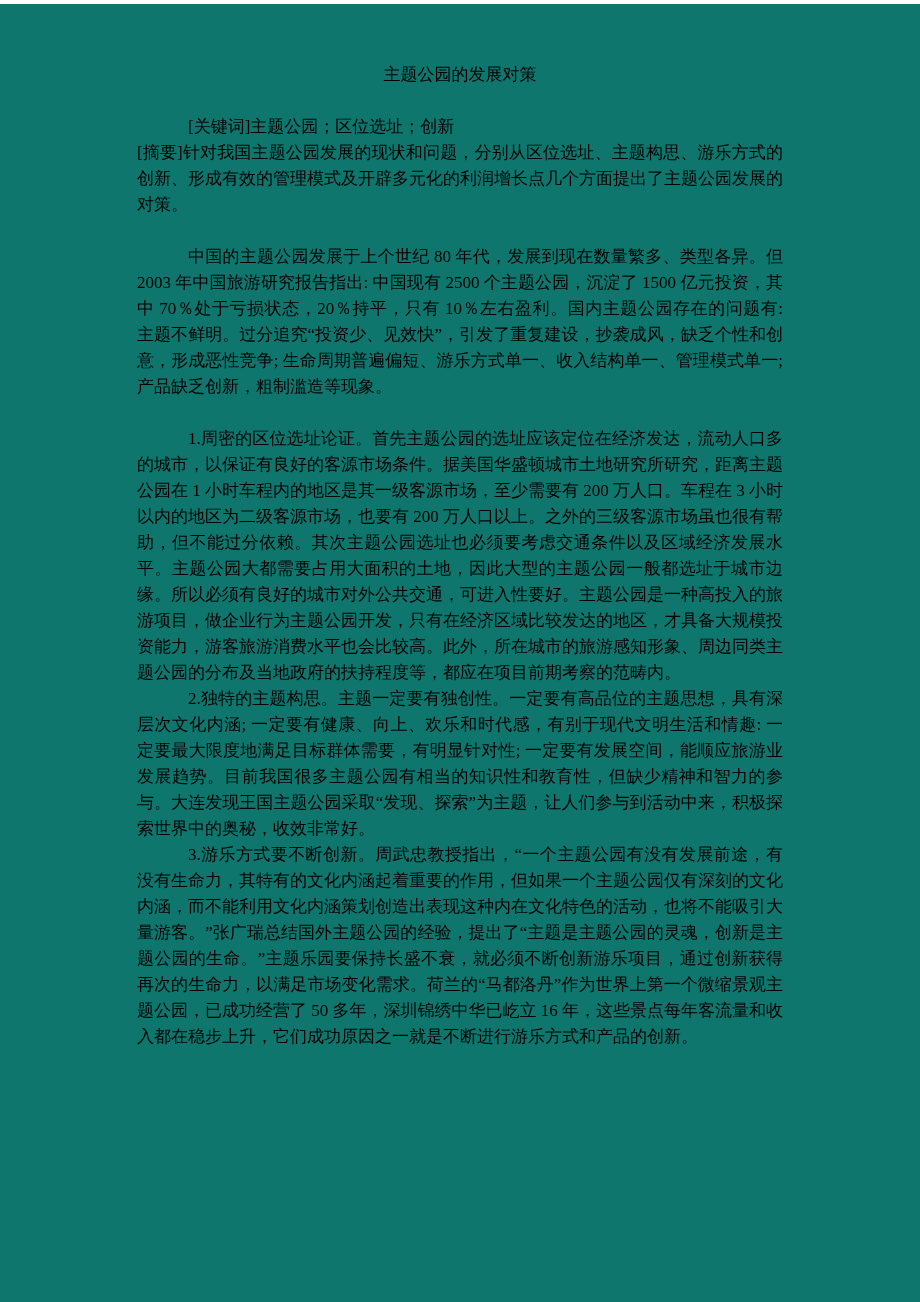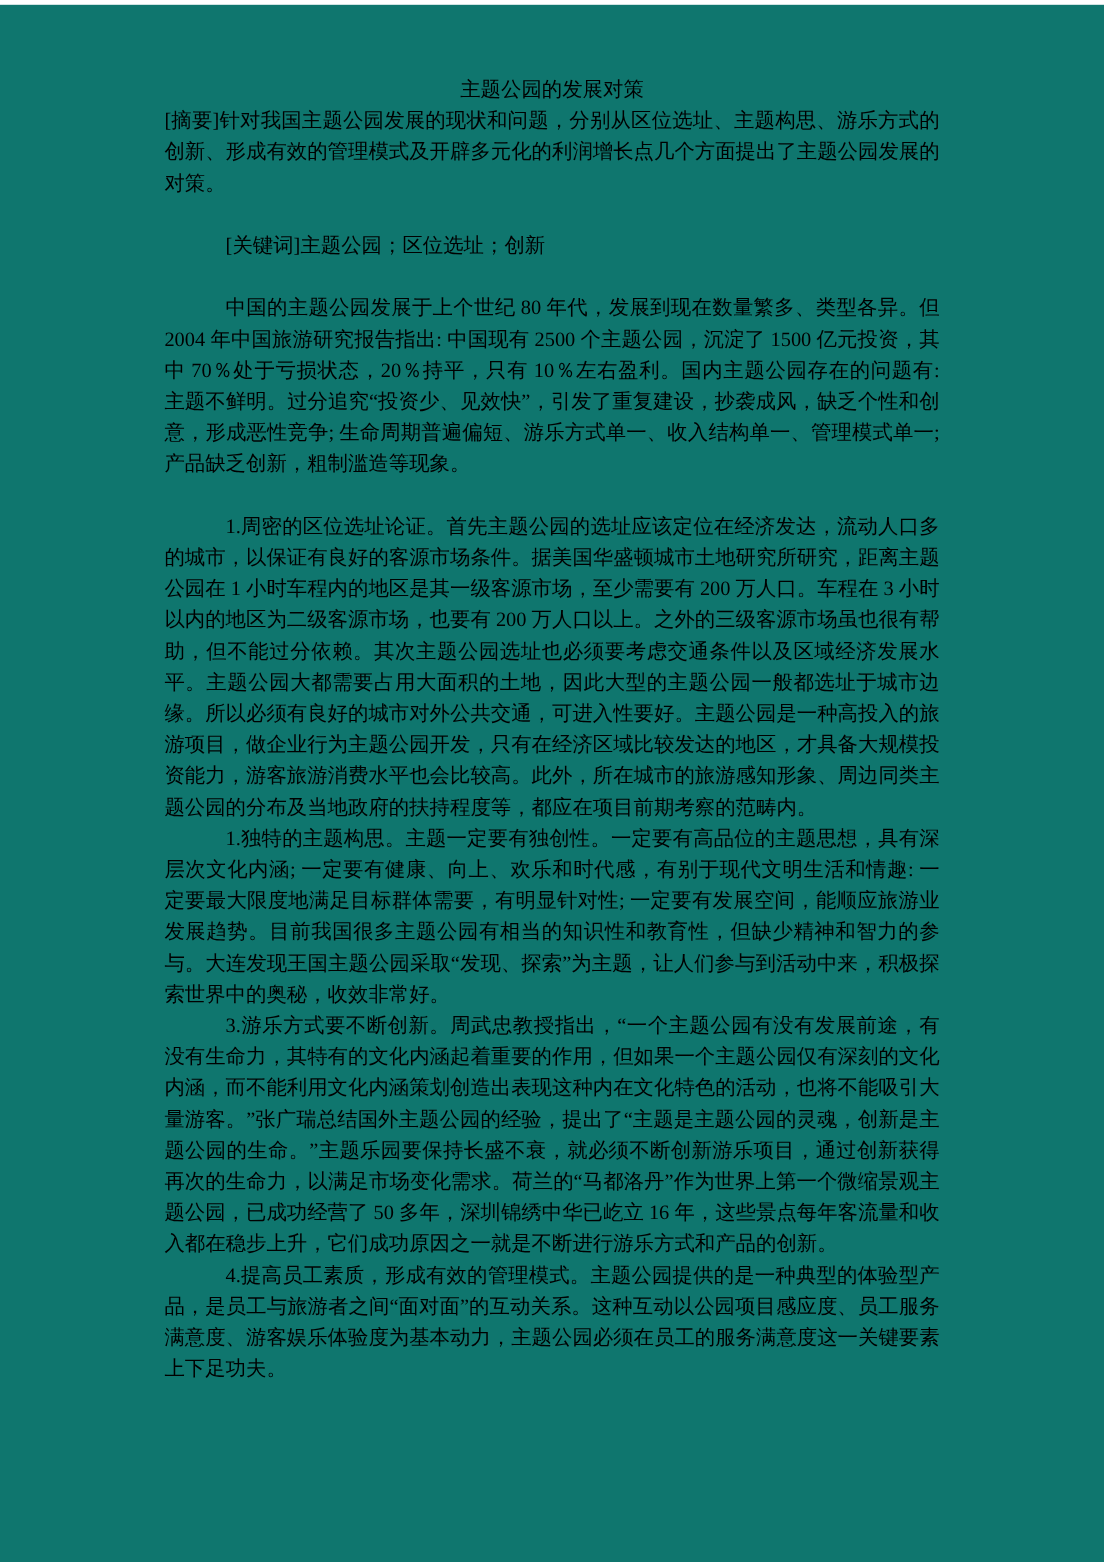--- a/index.html
+++ b/index.html
@@ -36,29 +36,28 @@
   .indent { text-indent: 3em; }
   .gap-above { margin-top: 26px; }
 </style>
 </head>
 <body>
 
 <div class="page">
 
   <h1 class="doc-title">主题公园的发展对策</h1>
 
+  <p class="para indent gap-above">[关键词]主题公园；区位选址；创新</p>
+
   <p class="para">[摘要]针对我国主题公园发展的现状和问题，分别从区位选址、主题构思、游乐方式的创新、形成有效的管理模式及开辟多元化的利润增长点几个方面提出了主题公园发展的对策。</p>
 
-  <p class="para indent gap-above">[关键词]主题公园；区位选址；创新</p>
 
-
-  <p class="para indent gap-above">中国的主题公园发展于上个世纪 80 年代，发展到现在数量繁多、类型各异。但 2004 年中国旅游研究报告指出: 中国现有 2500 个主题公园，沉淀了 1500 亿元投资，其中 70％处于亏损状态，20％持平，只有 10％左右盈利。国内主题公园存在的问题有: 主题不鲜明。过分追究“投资少、见效快”，引发了重复建设，抄袭成风，缺乏个性和创意，形成恶性竞争; 生命周期普遍偏短、游乐方式单一、收入结构单一、管理模式单一; 产品缺乏创新，粗制滥造等现象。</p>
+  <p class="para indent gap-above">中国的主题公园发展于上个世纪 80 年代，发展到现在数量繁多、类型各异。但 2003 年中国旅游研究报告指出: 中国现有 2500 个主题公园，沉淀了 1500 亿元投资，其中 70％处于亏损状态，20％持平，只有 10％左右盈利。国内主题公园存在的问题有: 主题不鲜明。过分追究“投资少、见效快”，引发了重复建设，抄袭成风，缺乏个性和创意，形成恶性竞争; 生命周期普遍偏短、游乐方式单一、收入结构单一、管理模式单一; 产品缺乏创新，粗制滥造等现象。</p>
 
 
   <p class="para indent gap-above">1.周密的区位选址论证。首先主题公园的选址应该定位在经济发达，流动人口多的城市，以保证有良好的客源市场条件。据美国华盛顿城市土地研究所研究，距离主题公园在 1 小时车程内的地区是其一级客源市场，至少需要有 200 万人口。车程在 3 小时以内的地区为二级客源市场，也要有 200 万人口以上。之外的三级客源市场虽也很有帮助，但不能过分依赖。其次主题公园选址也必须要考虑交通条件以及区域经济发展水平。主题公园大都需要占用大面积的土地，因此大型的主题公园一般都选址于城市边缘。所以必须有良好的城市对外公共交通，可进入性要好。主题公园是一种高投入的旅游项目，做企业行为主题公园开发，只有在经济区域比较发达的地区，才具备大规模投资能力，游客旅游消费水平也会比较高。此外，所在城市的旅游感知形象、周边同类主题公园的分布及当地政府的扶持程度等，都应在项目前期考察的范畴内。</p>
 
-  <p class="para indent">1.独特的主题构思。主题一定要有独创性。一定要有高品位的主题思想，具有深层次文化内涵; 一定要有健康、向上、欢乐和时代感，有别于现代文明生活和情趣: 一定要最大限度地满足目标群体需要，有明显针对性; 一定要有发展空间，能顺应旅游业发展趋势。目前我国很多主题公园有相当的知识性和教育性，但缺少精神和智力的参与。大连发现王国主题公园采取“发现、探索”为主题，让人们参与到活动中来，积极探索世界中的奥秘，收效非常好。</p>
+  <p class="para indent">2.独特的主题构思。主题一定要有独创性。一定要有高品位的主题思想，具有深层次文化内涵; 一定要有健康、向上、欢乐和时代感，有别于现代文明生活和情趣: 一定要最大限度地满足目标群体需要，有明显针对性; 一定要有发展空间，能顺应旅游业发展趋势。目前我国很多主题公园有相当的知识性和教育性，但缺少精神和智力的参与。大连发现王国主题公园采取“发现、探索”为主题，让人们参与到活动中来，积极探索世界中的奥秘，收效非常好。</p>
 
   <p class="para indent">3.游乐方式要不断创新。周武忠教授指出，“一个主题公园有没有发展前途，有没有生命力，其特有的文化内涵起着重要的作用，但如果一个主题公园仅有深刻的文化内涵，而不能利用文化内涵策划创造出表现这种内在文化特色的活动，也将不能吸引大量游客。”张广瑞总结国外主题公园的经验，提出了“主题是主题公园的灵魂，创新是主题公园的生命。”主题乐园要保持长盛不衰，就必须不断创新游乐项目，通过创新获得再次的生命力，以满足市场变化需求。荷兰的“马都洛丹”作为世界上第一个微缩景观主题公园，已成功经营了 50 多年，深圳锦绣中华已屹立 16 年，这些景点每年客流量和收入都在稳步上升，它们成功原因之一就是不断进行游乐方式和产品的创新。</p>
 
-  <p class="para indent">4.提高员工素质，形成有效的管理模式。主题公园提供的是一种典型的体验型产品，是员工与旅游者之间“面对面”的互动关系。这种互动以公园项目感应度、员工服务满意度、游客娱乐体验度为基本动力，主题公园必须在员工的服务满意度这一关键要素上下足功夫。</p>
 
 </div>
 
 </body></html>

